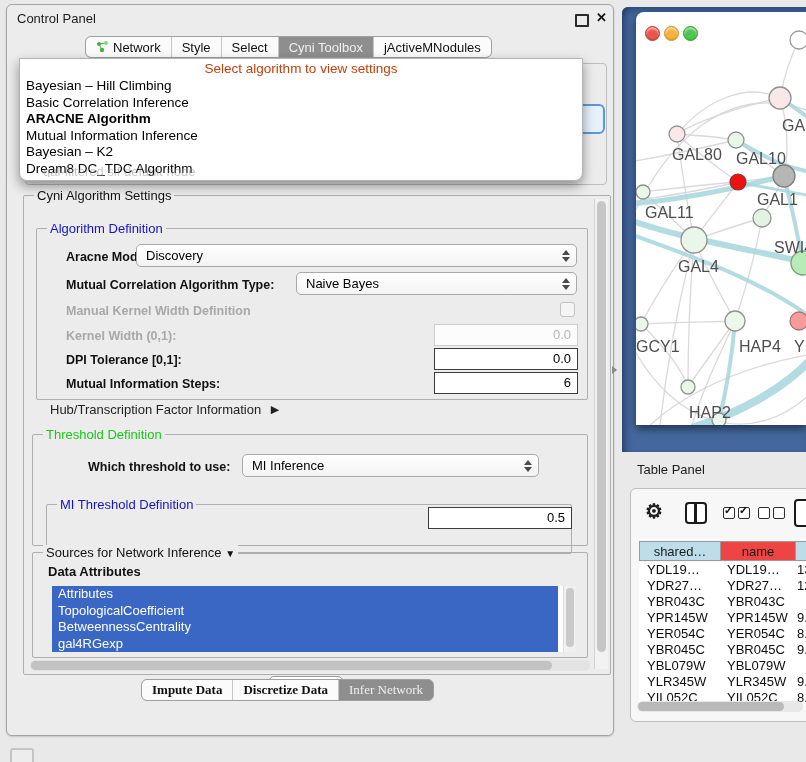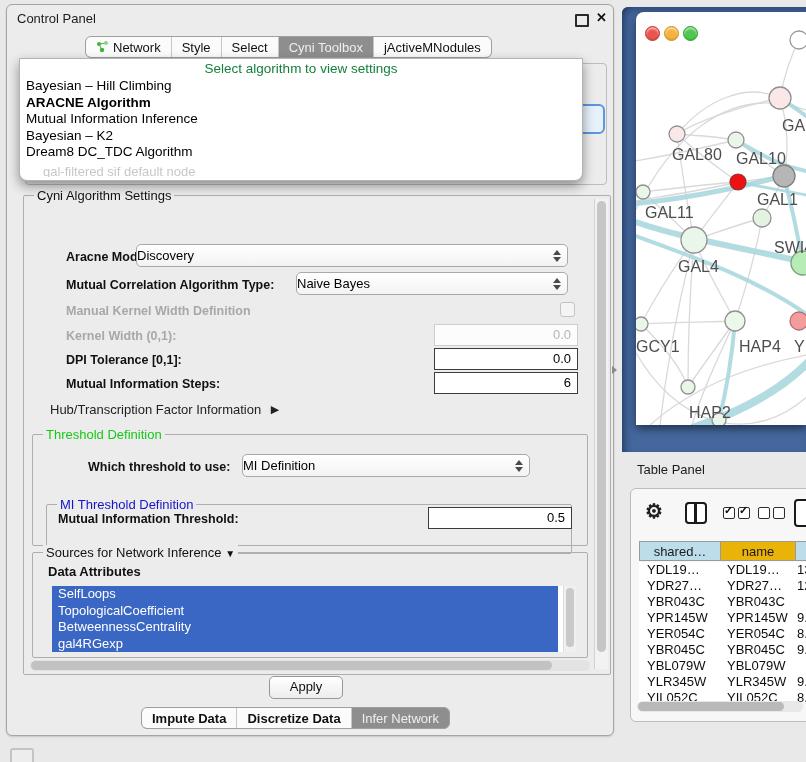--- a/index.html
+++ b/index.html
@@ -14,27 +14,27 @@
   .float-btn{right:24px;top:9px;width:10px;height:9px;border:2px solid #2a2a2a;border-radius:1px;}
   .close-btn{right:6px;top:5px;font-size:13px;font-weight:bold;color:#111;}
 
   
   .seg{display:flex;border:1px solid #9f9f9f;border-radius:6px;overflow:hidden;background:#a3a3a3;height:20px;}
   .seg .tab{display:flex;align-items:center;justify-content:center;font-size:13px;color:#111;
     border-right:1px solid #c6c6c6;padding:0 10px;white-space:nowrap;background:#fbfbfb;}
   .seg .tab:last-child{border-right:none;}
   .seg .tab.sel{background:#8e8e8e;color:#efefef;}
   .tabbar-top{left:78px;top:31px;}
-  .tabbar-bottom{left:134px;top:702px;}
+  .tabbar-bottom{left:134px;top:674px;font-family:Liberation Serif, serif;}
   .net-ico{width:13px;height:12px;margin-right:4px;}
 
   
   .popup{left:12px;top:53px;width:562px;height:121px;background:#fff;border:1px solid #b3b3b3;
     border-radius:0 0 8px 8px;box-shadow:0 5px 12px rgba(0,0,0,.4);z-index:5;}
-  .pop-ph{height:19px;line-height:19px;text-align:center;color:#15803d;font-size:13.5px;}
+  .pop-ph{height:19px;line-height:19px;text-align:center;color:#c2410c;font-size:13.5px;}
   .pop-item{height:16.5px;line-height:16.5px;padding-left:6px;font-size:13.5px;color:#000;}
   .pop-item.b{font-weight:bold;}
   .ghost-combo{left:36px;top:159px;width:320px;height:13px;overflow:hidden;font-size:13px;
     color:#8f8f8f;opacity:.5;z-index:6;}
   .ghost-spin{left:560px;top:99px;width:34px;height:26px;border:2px solid #5b97dd;border-radius:6px;
     background:#e6f1fc;z-index:1;}
   .sub-panel{left:18px;top:58px;width:580px;height:120px;border:1px solid #bdbdbd;border-radius:4px;z-index:0;}
 
   
   .fs{border:1px solid #aeaeae;border-radius:2px;}
@@ -44,21 +44,21 @@
 
   .settings-box{left:16px;top:190px;width:586px;height:478px;}
   .vscroll{left:570px;top:3px;width:13px;height:470px;background:#f2f2f2;border-left:1px solid #d2d2d2;}
   .vscroll .thumb{position:absolute;left:2px;top:2px;width:9px;height:96%;background:#c6c6c6;border-radius:5px;}
 
   .lbl{font-size:12.5px;font-weight:bold;color:#111;white-space:nowrap;}
   .lbl-dis{font-size:12.5px;font-weight:bold;color:#a8a8a8;white-space:nowrap;}
   .plain{font-size:13px;color:#222;white-space:nowrap;}
 
   .combo{background:linear-gradient(#ffffff,#f3f3f3);border:1px solid #a9a9a9;border-radius:5px;
-    font-size:13px;line-height:21px;color:#000;}
+    font-size:13px;line-height:21px;padding-left:9px;color:#000;}
   .spin{position:absolute;right:7px;top:50%;transform:translateY(-50%);width:7px;height:12px;}
   .spin .up{position:absolute;top:0;left:0;width:0;height:0;border-left:4px solid transparent;
     border-right:4px solid transparent;border-bottom:5px solid #4a4a4a;}
   .spin .dn{position:absolute;bottom:0;left:0;width:0;height:0;border-left:4px solid transparent;
     border-right:4px solid transparent;border-top:5px solid #4a4a4a;}
 
   .field{background:#fff;border:1px solid #3c3c3c;font-size:13px;line-height:20px;text-align:right;padding-right:6px;color:#000;}
   .field.dis{border:1px solid #cdcdcd;color:#b5b5b5;background:#fcfcfc;}
   .chk{width:13px;height:13px;border:1px solid #c3c3c3;border-radius:3px;background:#f4f4f4;}
 
@@ -95,21 +95,21 @@
   .colpane{width:18px;height:18px;border:2.5px solid #1a1a1a;border-radius:4px;position:relative;background:#fff;}
   .colpane div{position:absolute;left:7px;top:0;width:2.5px;height:100%;background:#1a1a1a;}
   .cbpair{display:flex;gap:3px;}
   .cb{width:10px;height:10px;border:1.8px solid #2d2d2d;border-radius:2px;background:#fff;position:relative;}
   .cb.on:after{content:"✓";position:absolute;left:0px;top:-4px;font-size:11px;font-weight:bold;color:#111;}
   .part-icon{width:20px;height:24px;border:2.5px solid #1a1a1a;border-radius:4px;background:#fff;}
   .thead{position:absolute;left:8px;top:52px;height:20px;display:flex;}
   .th{border:1px solid #9a9a9a;border-left:none;font-size:13px;line-height:19px;text-align:center;color:#1b1b1b;}
   .th:first-child{border-left:1px solid #9a9a9a;}
   .th.blue{background:#bcdde9;}
-  .th.gray{background:#eab308;}
+  .th.gray{background:#ef4444;}
   .tbody{position:absolute;left:8px;top:73px;width:232px;background:#fff;}
   .tr{display:flex;height:16px;line-height:16px;}
   .td{font-size:13px;color:#0d0d0d;padding-left:8px;white-space:nowrap;overflow:hidden;}
   .bl-icon{left:10px;top:748px;width:20px;height:16px;border:2px solid #c4c4c4;border-radius:3px;background:#ededed;}
 </style>
 </head>
 <body>
 
 <div id="app">
 
@@ -143,32 +143,36 @@
         </div>
     </div>
 
     <div class="abs sub-panel"></div>
     <div class="abs ghost-spin"></div>
     <div class="abs ghost-combo">gal-filtered sif default node</div>
 
     <div class="abs popup">
       <div class="pop-ph">Select algorithm to view settings</div>
       <div class="pop-item">Bayesian – Hill Climbing</div>
+      <div class="pop-item">Basic Correlation Inference</div>
       <div class="pop-item b">ARACNE Algorithm</div>
       <div class="pop-item">Mutual Information Inference</div>
       <div class="pop-item">Bayesian – K2</div>
       <div class="pop-item">Dream8 DC_TDC Algorithm</div>
     </div>
 
     <div class="abs fs settings-box">
       <span class="leg">Cyni Algorithm Settings</span>
       <div class="abs vscroll">
           <div class="thumb"></div>
         </div>
 
+      <div class="abs fs" style="left:12px;top:32px;width:550px;height:170px;">
+        <span class="leg blue">Algorithm Definition</span>
+      </div>
       <div class="abs lbl" style="left:42px;top:54px;">Aracne Mode:</div>
       <div class="abs combo" style="left:112px;top:48px;width:430px;height:21px;">
         <span>Discovery</span>
         <span class="spin">
             <span class="up"></span>
             <span class="dn"></span>
           </span>
       </div>
       <div class="abs lbl" style="left:42px;top:82px;">Mutual Correlation Algorithm Type:</div>
       <div class="abs lbl-dis" style="left:42px;top:108px;">Manual Kernel Width Definition</div>
@@ -190,41 +194,40 @@
       <div class="abs plain" style="left:26px;top:206px;">
         <span>Hub/Transcription Factor Information</span>
         <span style="font-size:11px;position:relative;top:-1px;margin-left:6px;">▶</span>
       </div>
 
       <div class="abs fs" style="left:8px;top:238px;width:554px;height:110px;">
         <span class="leg green">Threshold Definition</span>
       </div>
       <div class="abs lbl" style="left:64px;top:264px;">Which threshold to use:</div>
       <div class="abs combo" style="left:218px;top:258px;width:286px;height:21px;">
-        <span>MI Definition</span>
+        <span>MI Inference</span>
         <span class="spin">
             <span class="up"></span>
             <span class="dn"></span>
           </span>
       </div>
       <div class="abs fs" style="left:22px;top:308px;width:524px;height:48px;">
         <span class="leg blue">MI Threshold Definition</span>
       </div>
-      <div class="abs lbl" style="left:34px;top:316px;">Mutual Information Threshold:</div>
       <div class="abs field" style="left:404px;top:311px;width:136px;height:20px;">0.5</div>
 
       <div class="abs fs" style="left:8px;top:356px;width:554px;height:104px;">
         <span class="leg">
           <span>Sources for Network Inference</span>
           <span style="font-size:10px;">▼</span>
         </span>
       </div>
       <div class="abs lbl" style="left:24px;top:368px;font-size:13px;">Data Attributes</div>
       <div class="abs attr-list" style="left:28px;top:390px;width:524px;height:66px;">
-        <div class="attr-item" style="width:500px;">SelfLoops</div>
+        <div class="attr-item" style="width:500px;">Attributes</div>
         <div class="attr-item" style="width:500px;">TopologicalCoefficient</div>
         <div class="attr-item" style="width:500px;">BetweennessCentrality</div>
         <div class="attr-item" style="width:500px;">gal4RGexp</div>
         <div class="list-vscroll">
             <div class="thumb"></div>
           </div>
       </div>
       <div class="abs hscroll" style="left:6px;top:464px;width:560px;">
         <div class="thumb" style="width:93%;"></div>
       </div>

